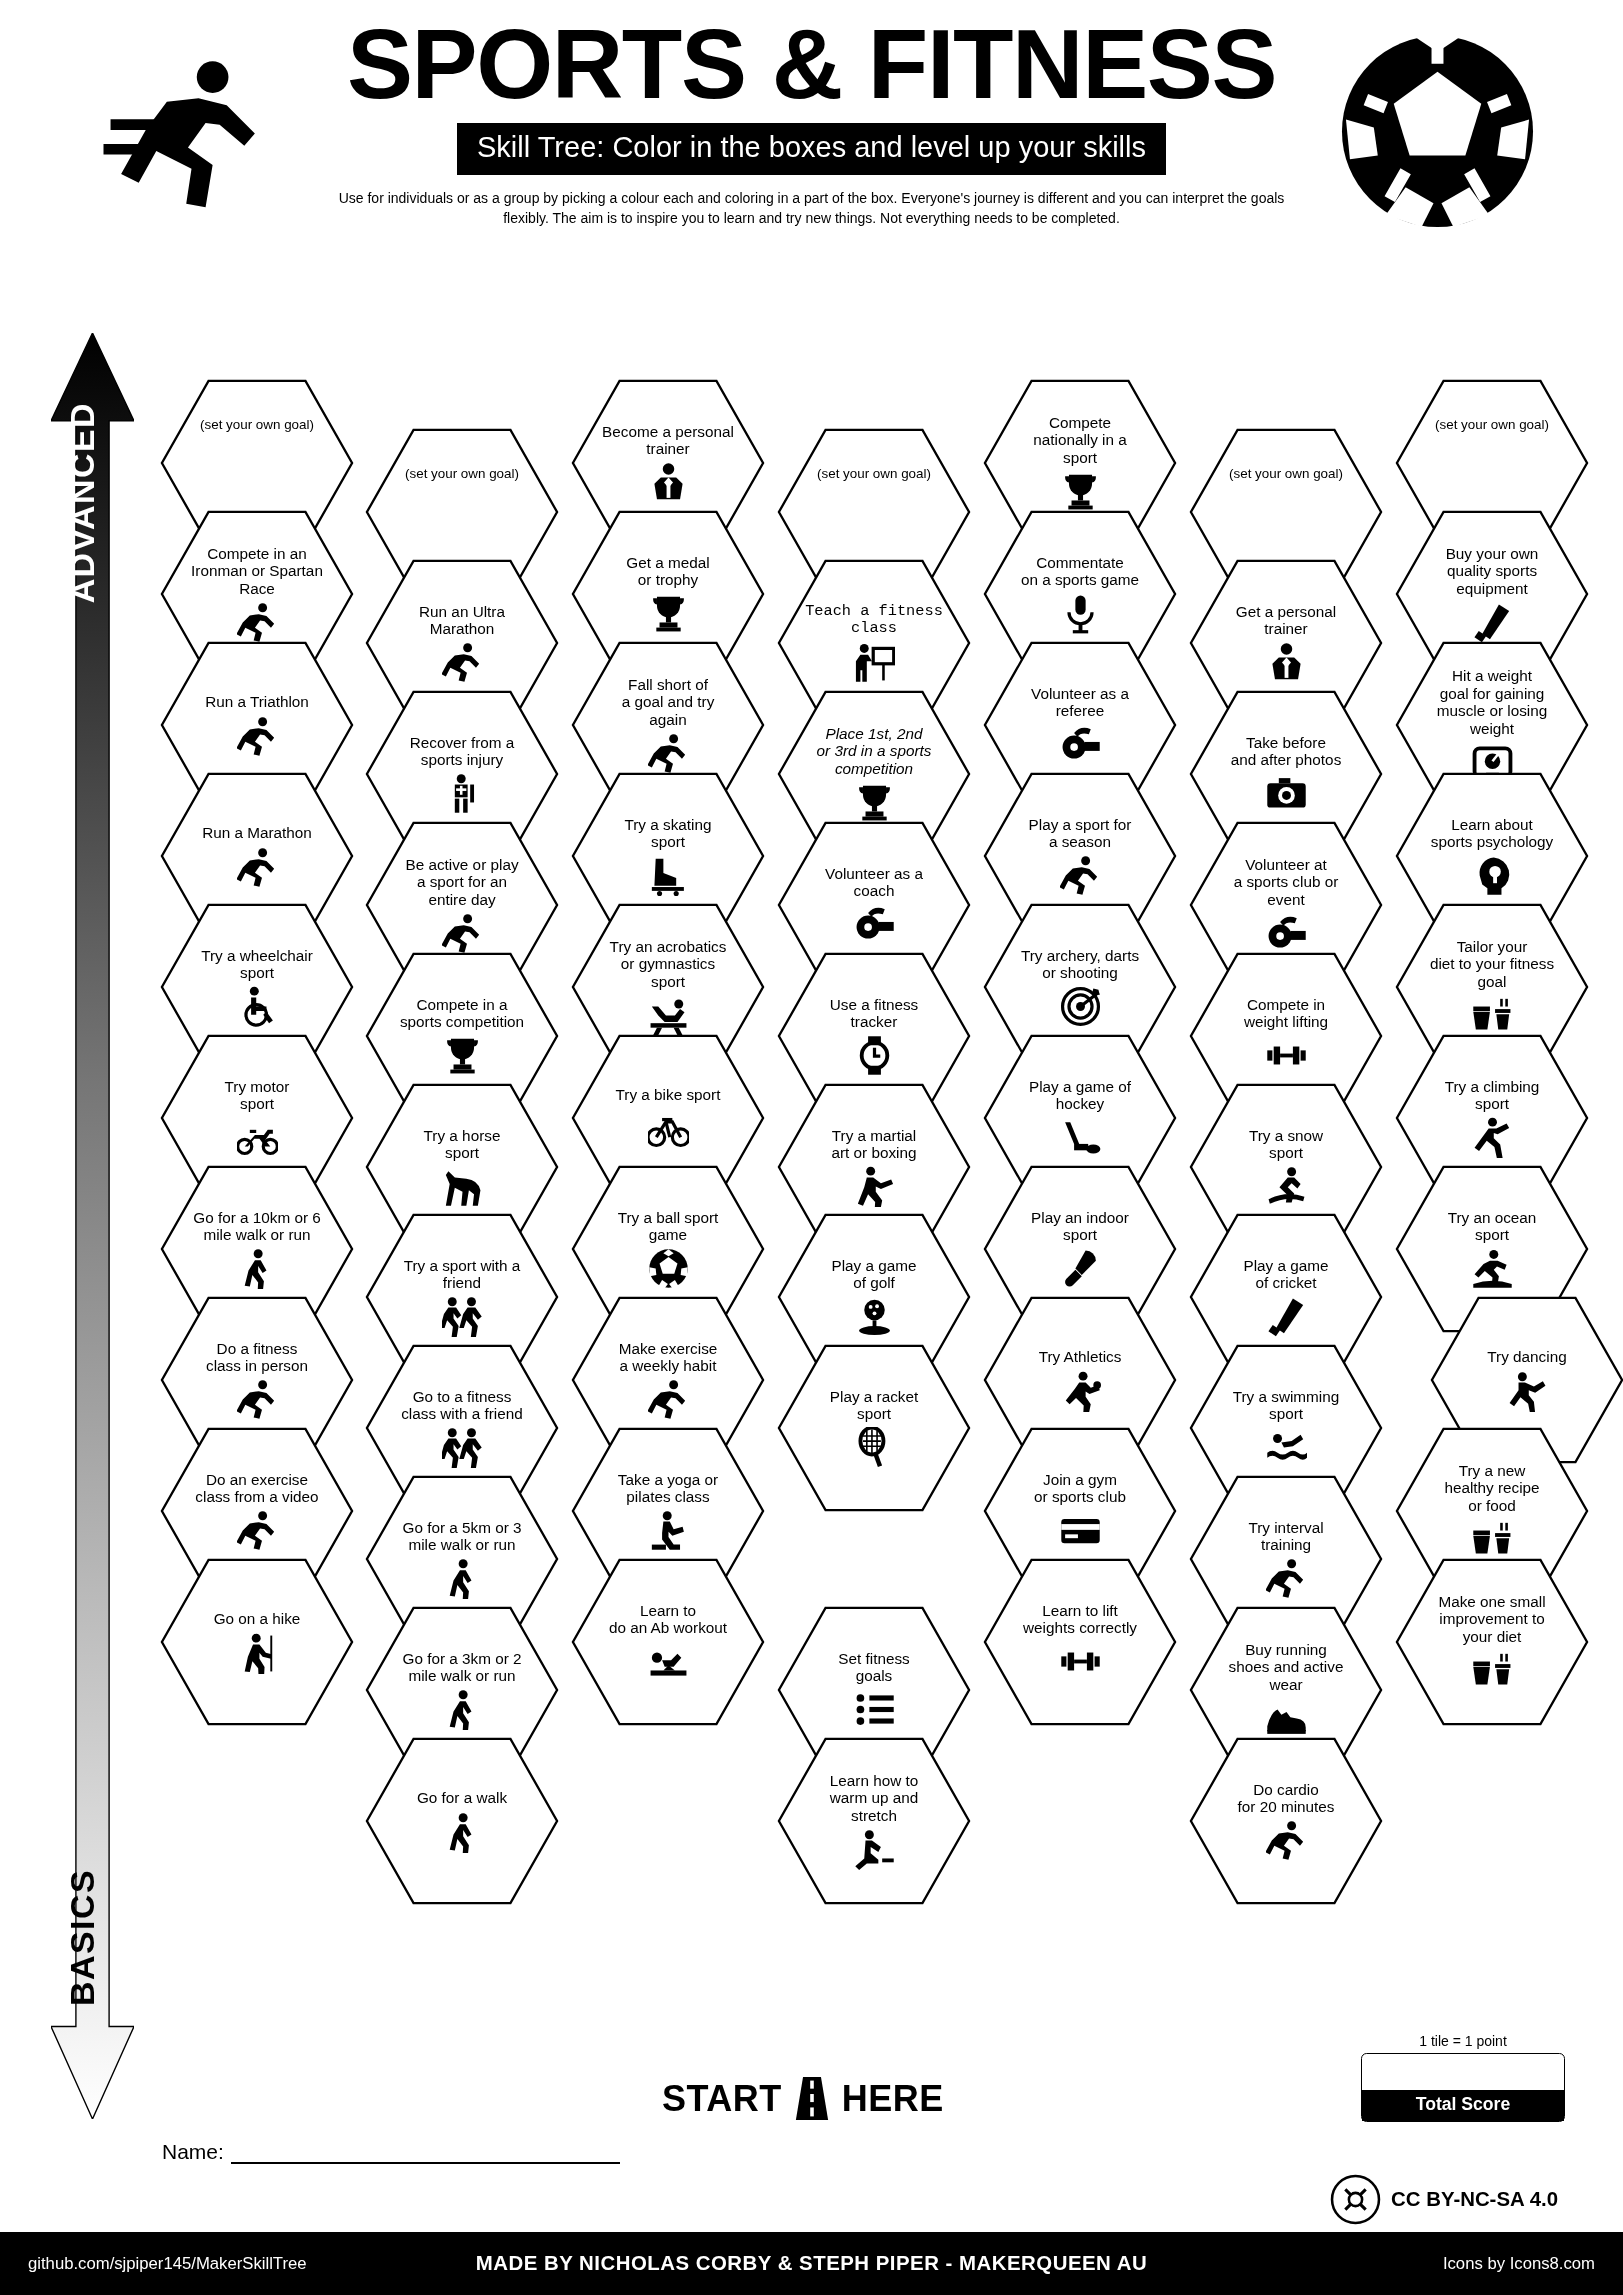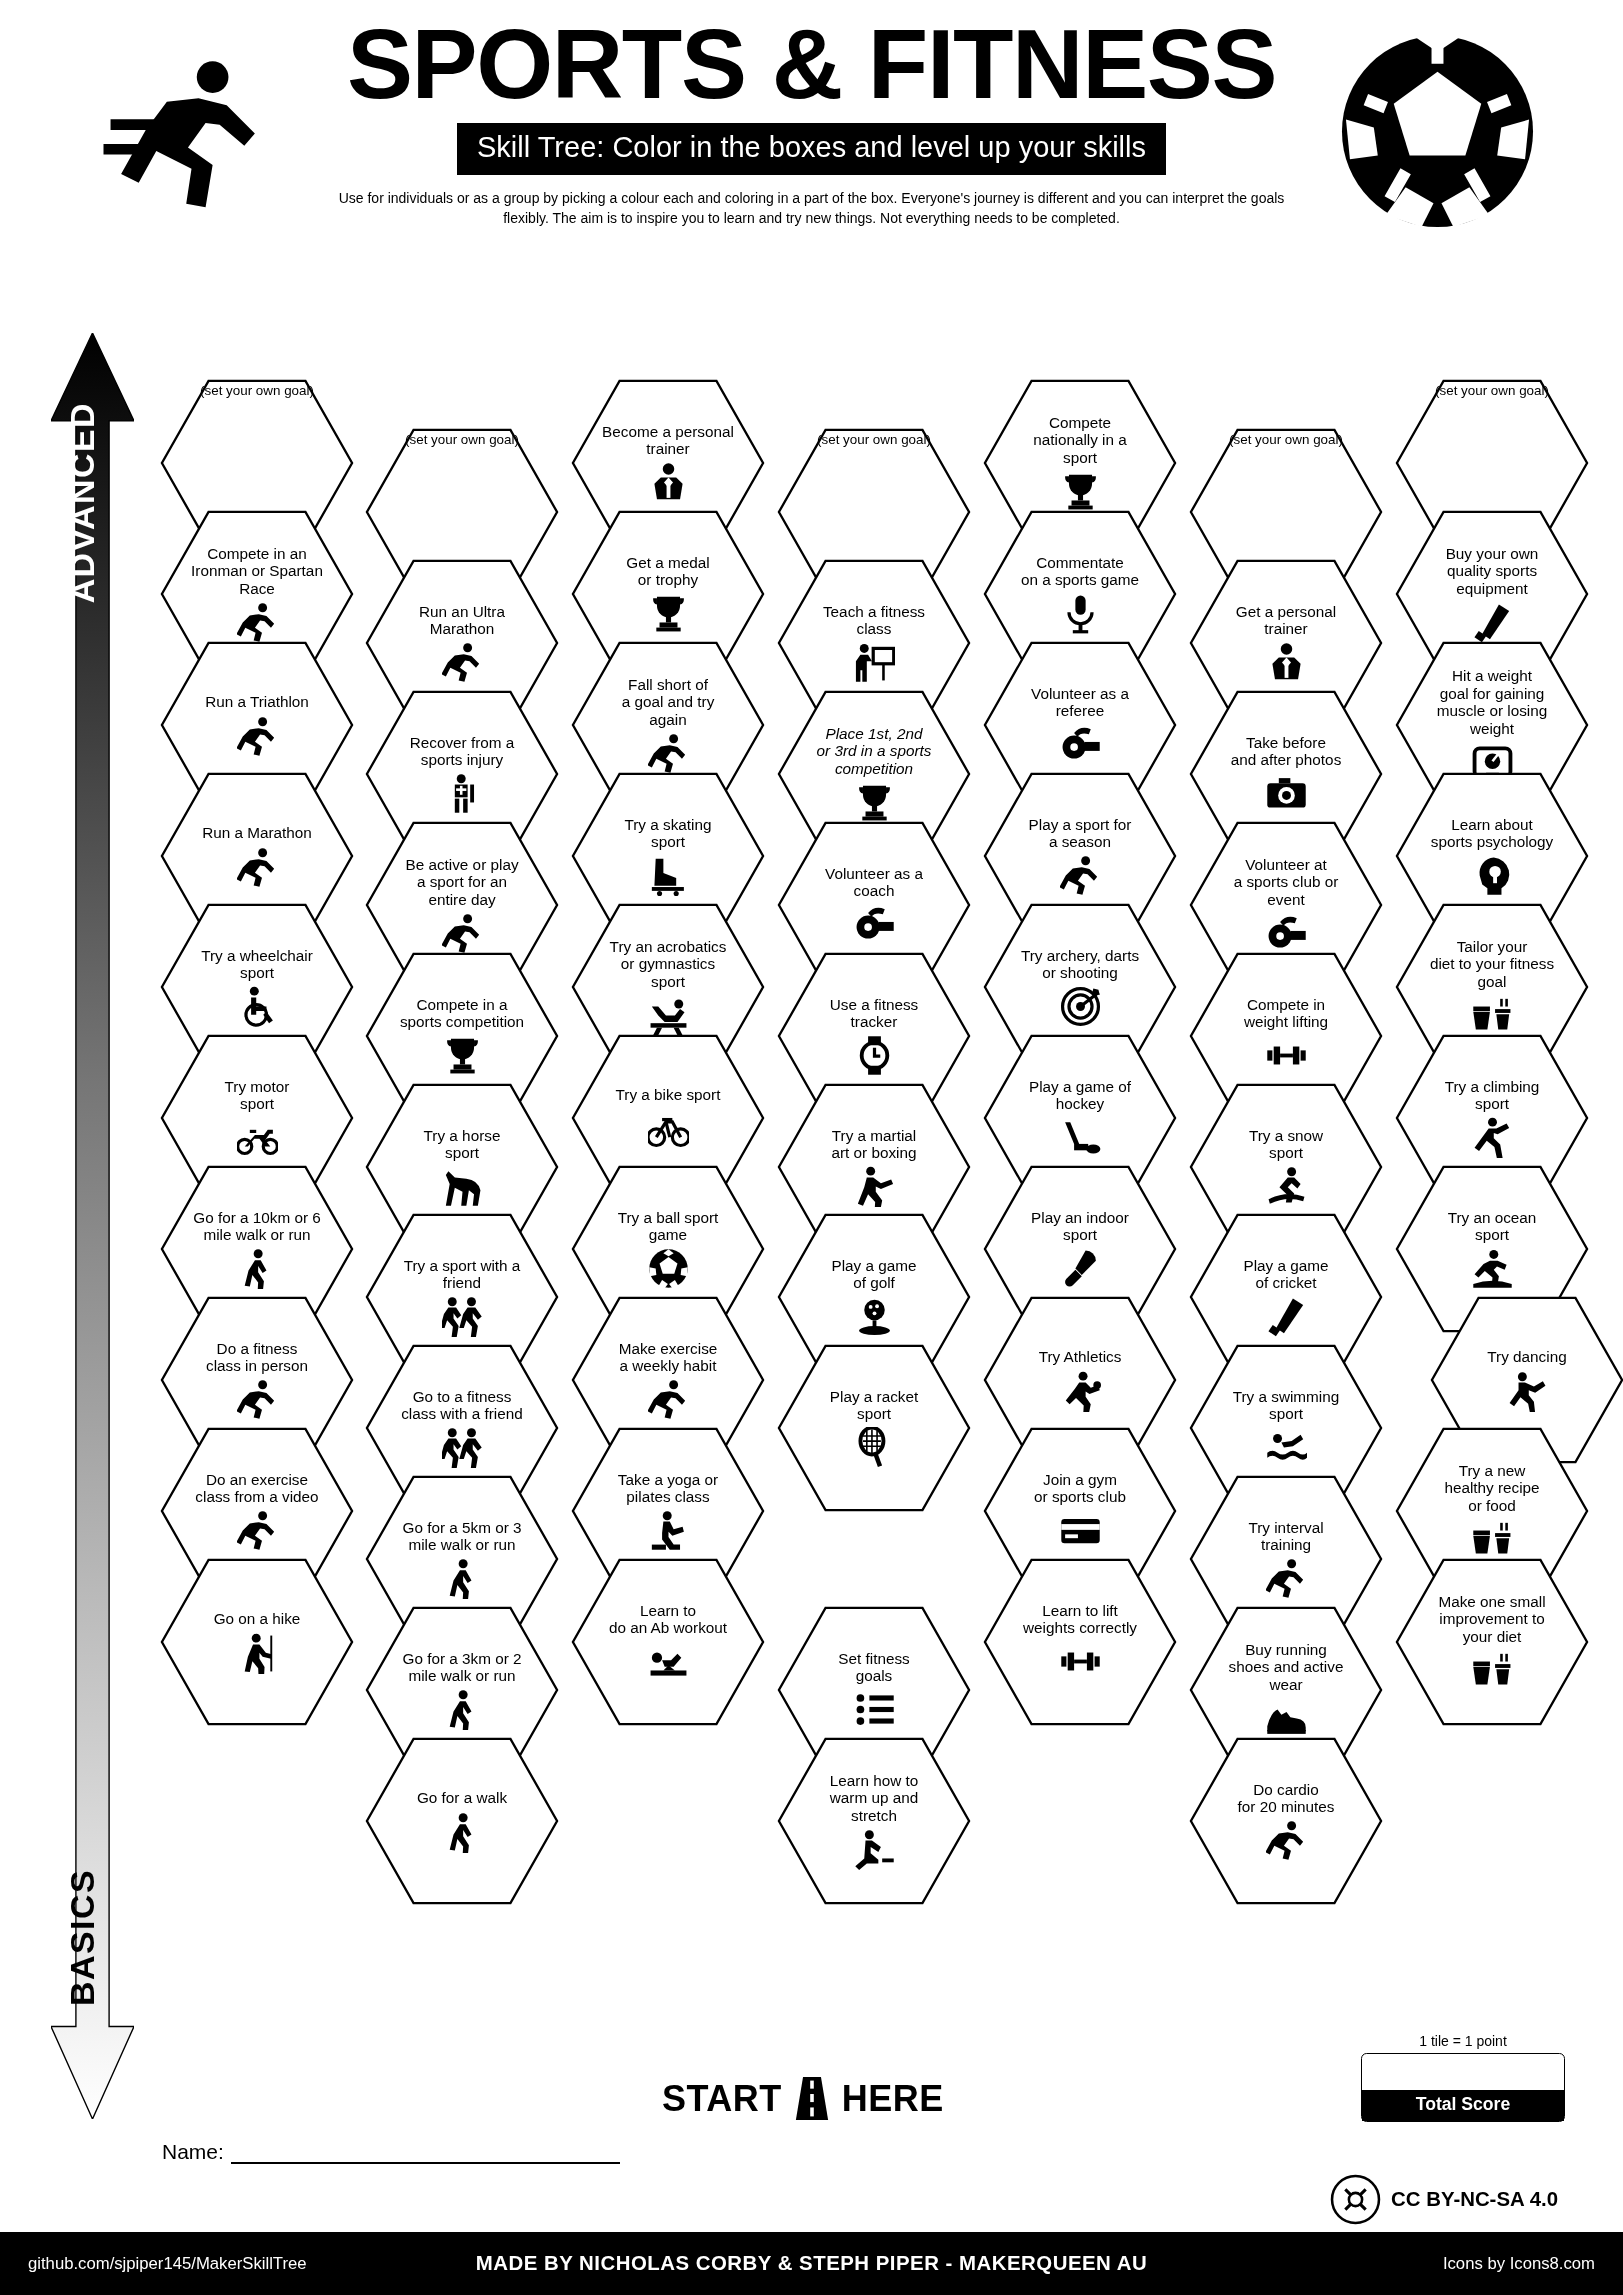--- a/index.html
+++ b/index.html
@@ -72,21 +72,21 @@
   }
   .hex .hx-label {
     font-size:15.3px; line-height:1.14; text-align:center;
     white-space:pre-line;
   }
   .hex .hx-icon {
     font-size:0; line-height:0; margin-top:4.6px;
   }
   .hex .hx-icon svg { position:static; width:41px; height:41px; }
   .hex.empty .hx-label { font-size:13.4px; }
-  .hex.empty .hx-content { justify-content:flex-start; padding-top:4px; }
+  .hex.empty .hx-content { justify-content:flex-start; padding-top:38px; }
 
   
   #start-here {
     position:absolute; left:662px; top:2077px;
     display:flex; align-items:center; gap:12px;
     font-size:36px; font-weight:bold; letter-spacing:0.5px;
   }
   #road-icon { width:36px; height:43px; }
 
   
@@ -604,21 +604,21 @@
       </div>
     </div>
     <div class="hex empty" style="left: 777px; top: 428px;">
       <svg viewBox="0 0 420 364">
         <polygon points="105,4 315,4 416,182 315,360 105,360 4,182" fill="#ffffff" stroke="#000000" stroke-width="5"></polygon>
       </svg>
       <div class="hx-content">
         <div class="hx-label">(set your own goal)</div>
       </div>
     </div>
-    <div class="hex" style="left: 777px; top: 559px;">
+    <div class="hex" style="left: 777px; top: 559px; font-family: Liberation Mono, monospace;">
       <svg viewBox="0 0 420 364">
         <polygon points="105,4 315,4 416,182 315,360 105,360 4,182" fill="#ffffff" stroke="#000000" stroke-width="5"></polygon>
       </svg>
       <div class="hx-content">
         <div class="hx-label">Teach a fitness
 class</div>
         <div class="hx-icon"><svg viewBox="0 0 64 64">
             <circle cx="16" cy="10" r="7"></circle>
             <path d="M10 20 h12 l6 10 h-8 v32 h-7 v-18 h-3 v18 h-7 v-32 z"></path>
             <rect x="30" y="10" width="32" height="24" fill="none" stroke="#000" stroke-width="5"></rect>

